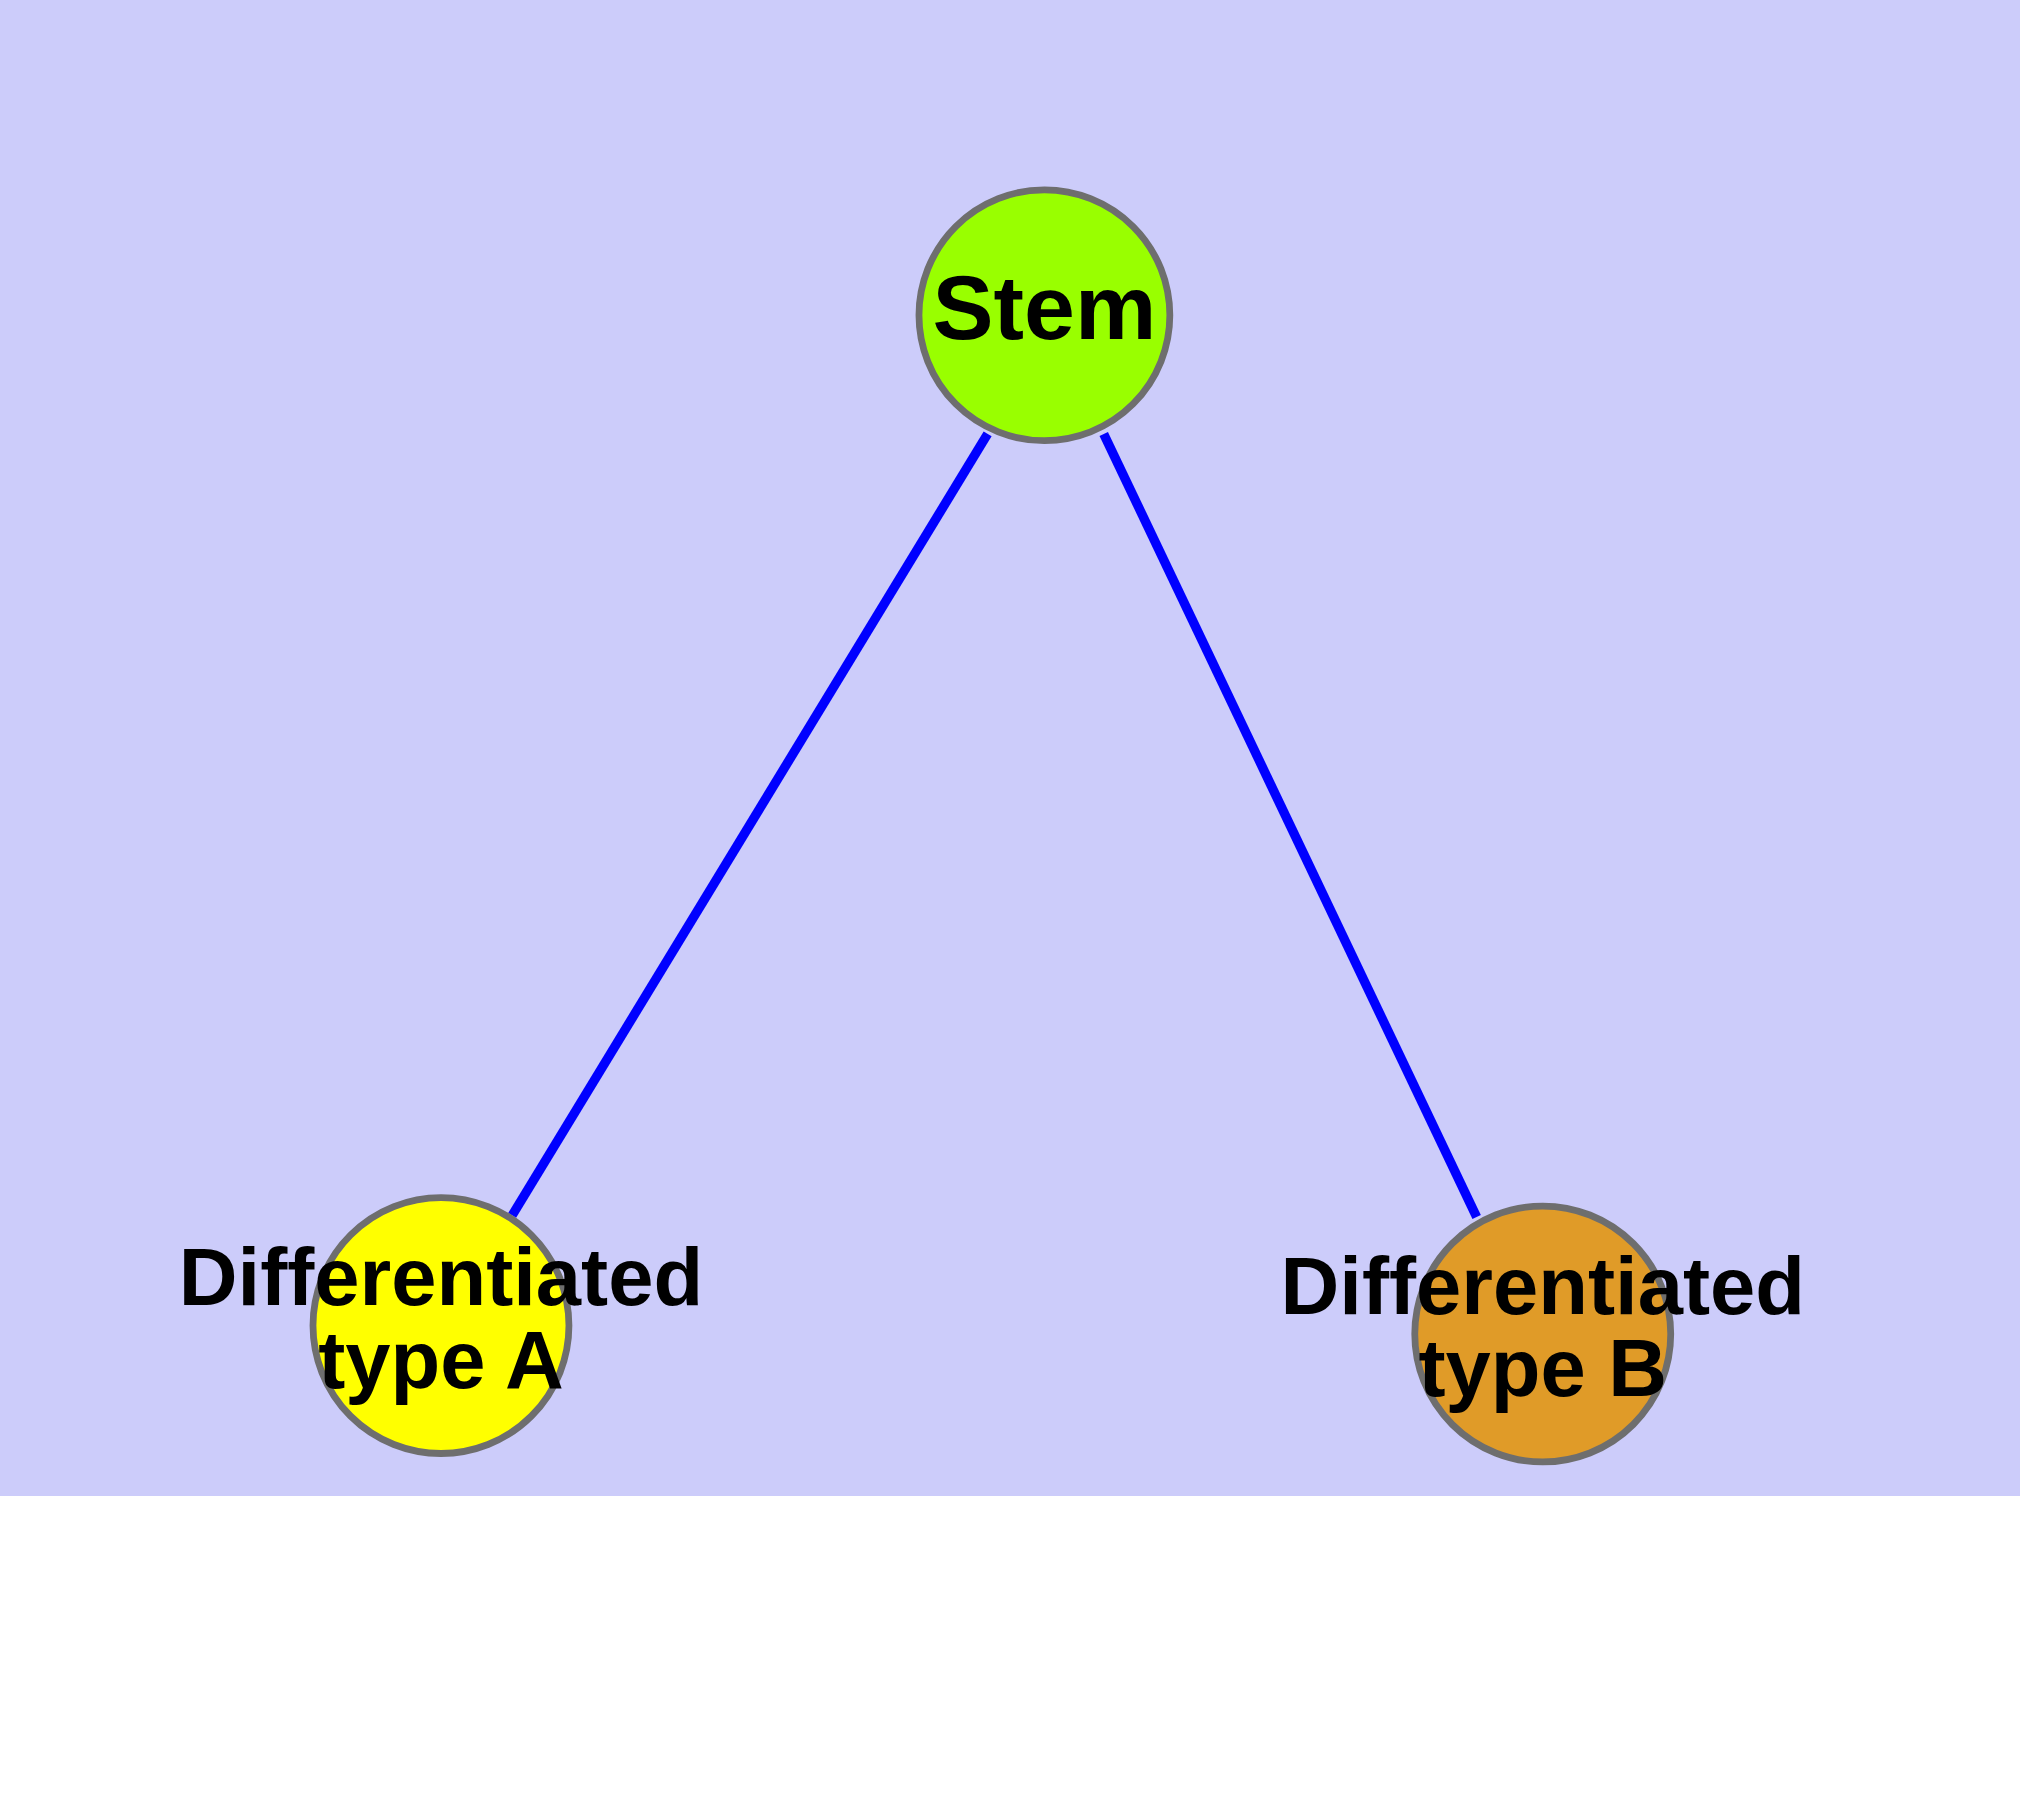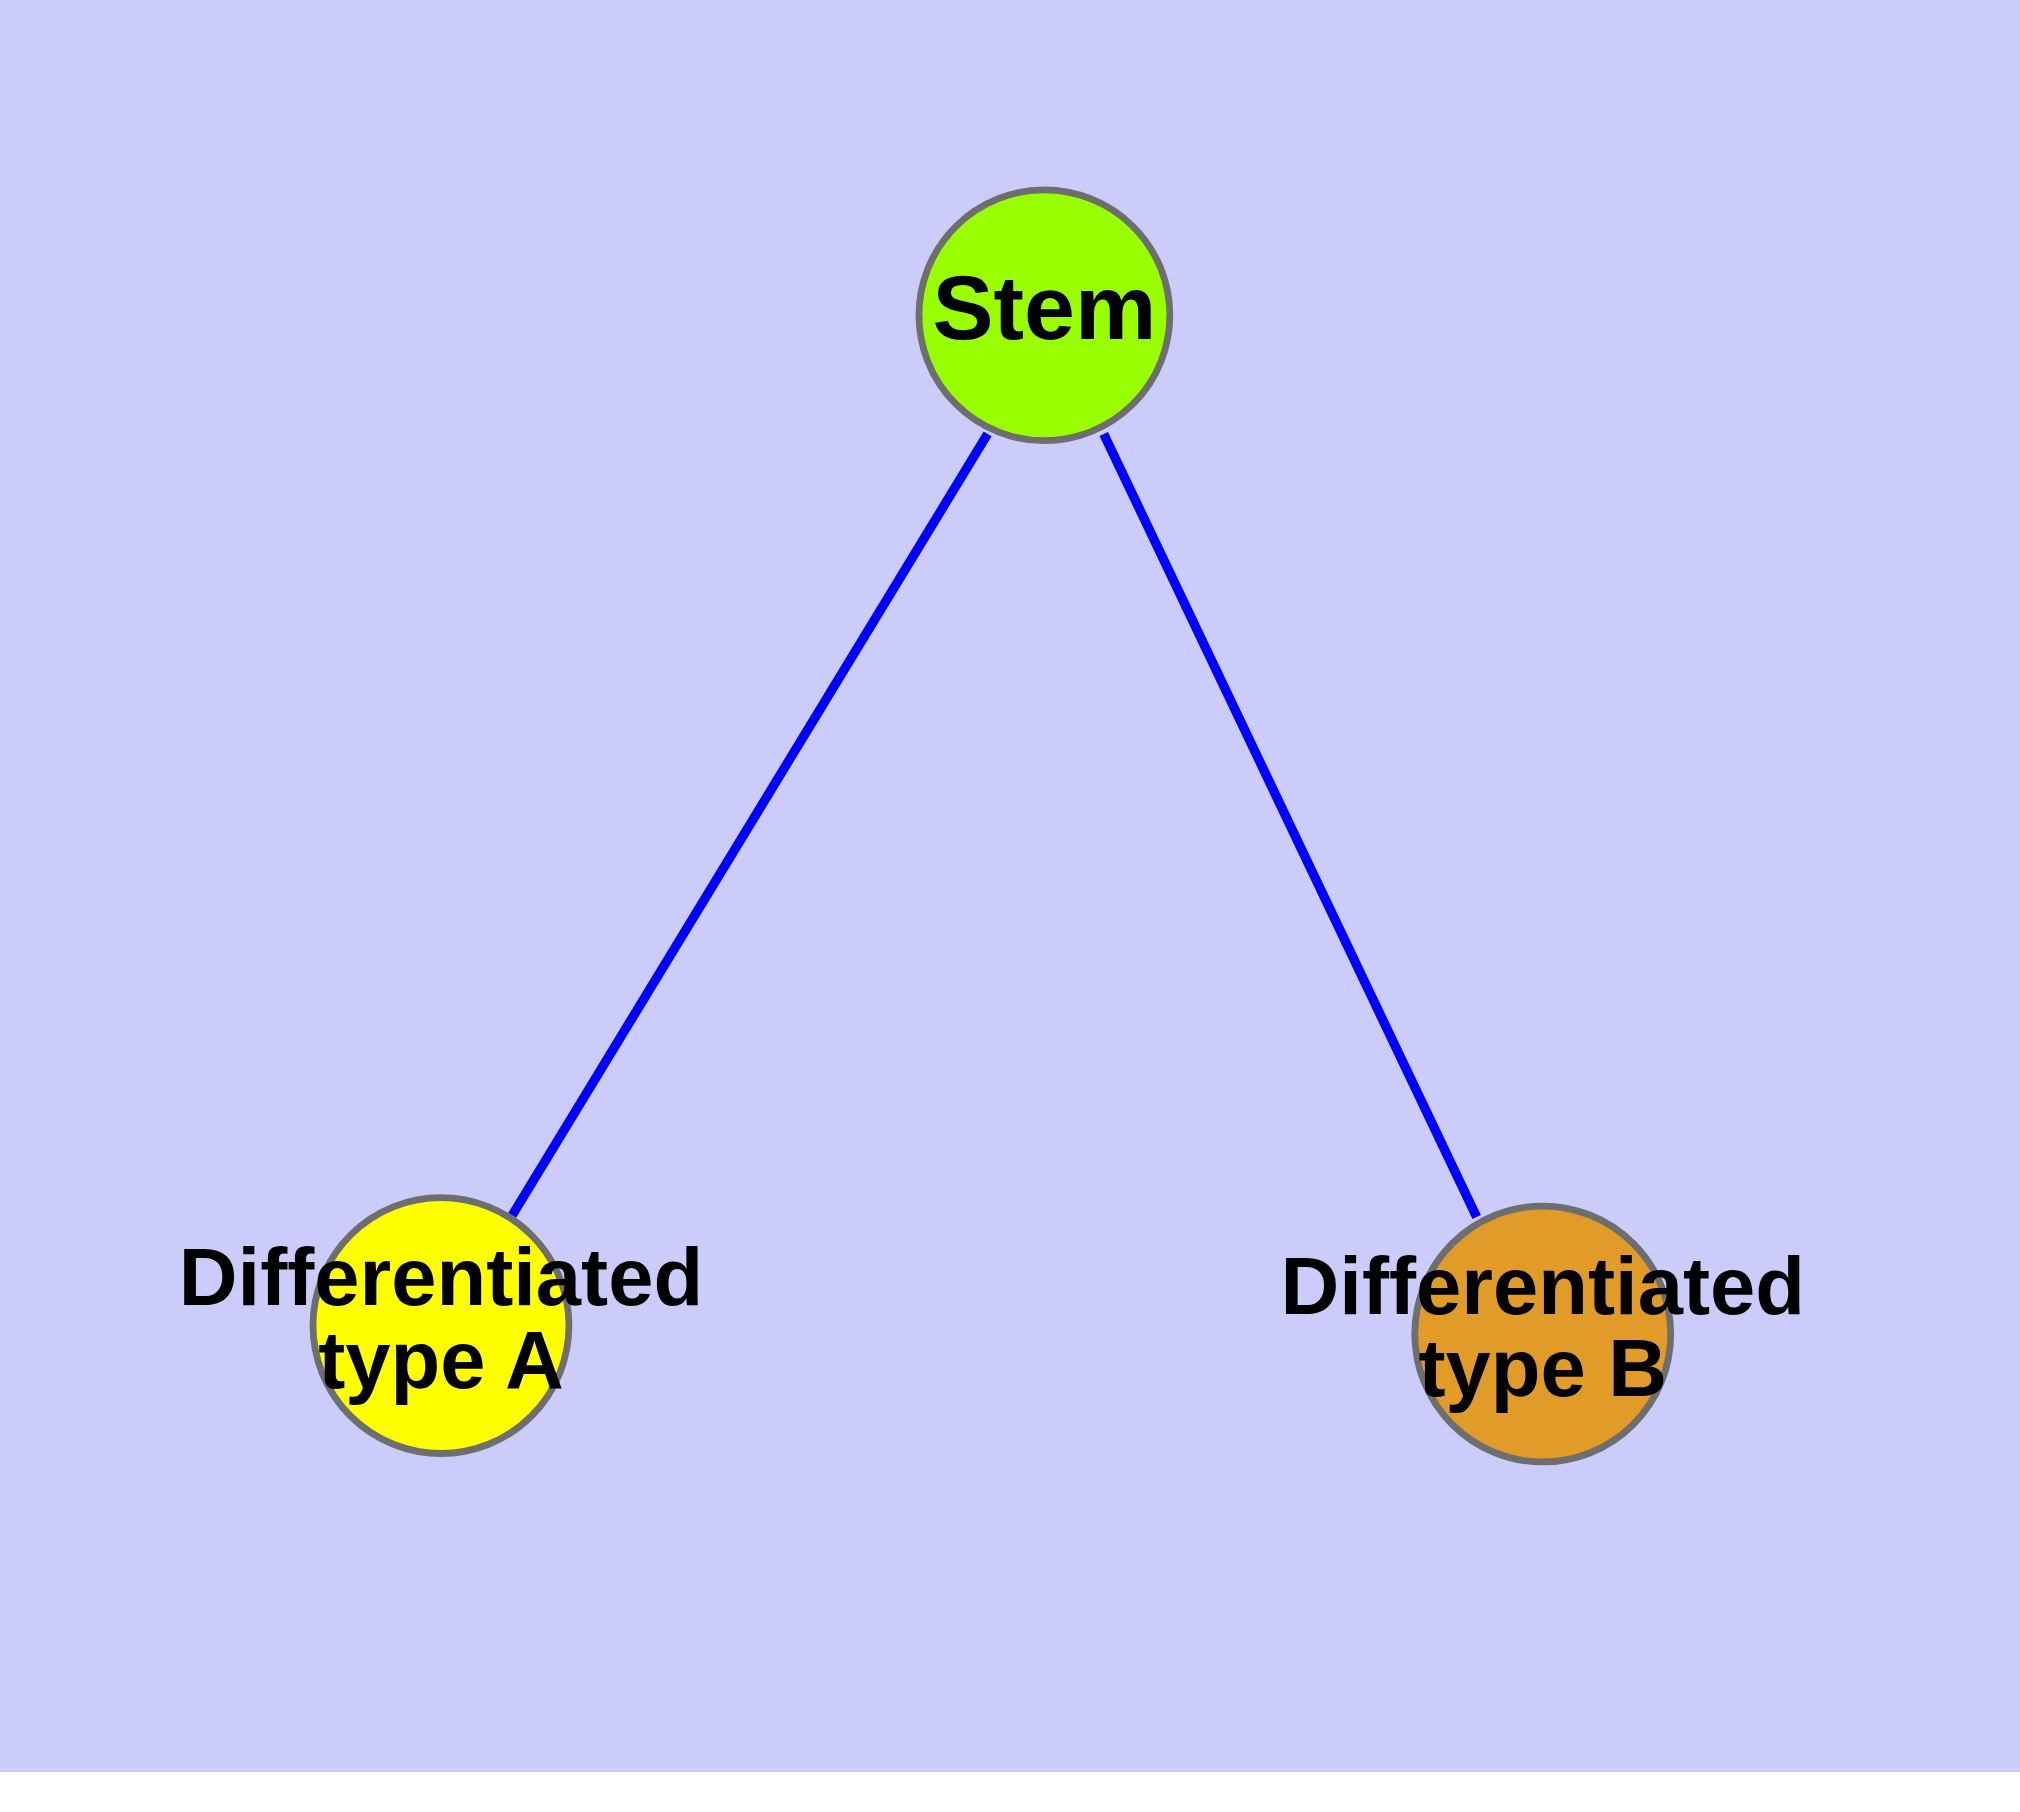--- a/index.html
+++ b/index.html
@@ -27,21 +27,21 @@
     font-family: "Liberation Sans", sans-serif;
     font-weight: bold;
     fill: #000000;
     text-anchor: middle;
     dominant-baseline: middle;
   }
 </style>
 </head>
 <body>
 
-<div id="canvas" style="width: 2021px; height: 1772px; background: rgb(204, 204, 250);">
+<div id="canvas" style="width: 2021px; height: 1496px; background: rgb(204, 204, 250);">
   <svg id="graph-svg" viewBox="0 0 2384 2138" style="width: 2021px; height: 1812px;">
 
     <g>
       <line x1="1165" y1="512" x2="604" y2="1434" stroke="#0000ff" stroke-width="11" stroke-linecap="butt"></line>
       <line x1="1302" y1="512" x2="1742" y2="1436" stroke="#0000ff" stroke-width="11" stroke-linecap="butt"></line>
     </g>
 
     <g>
 
       <g>

